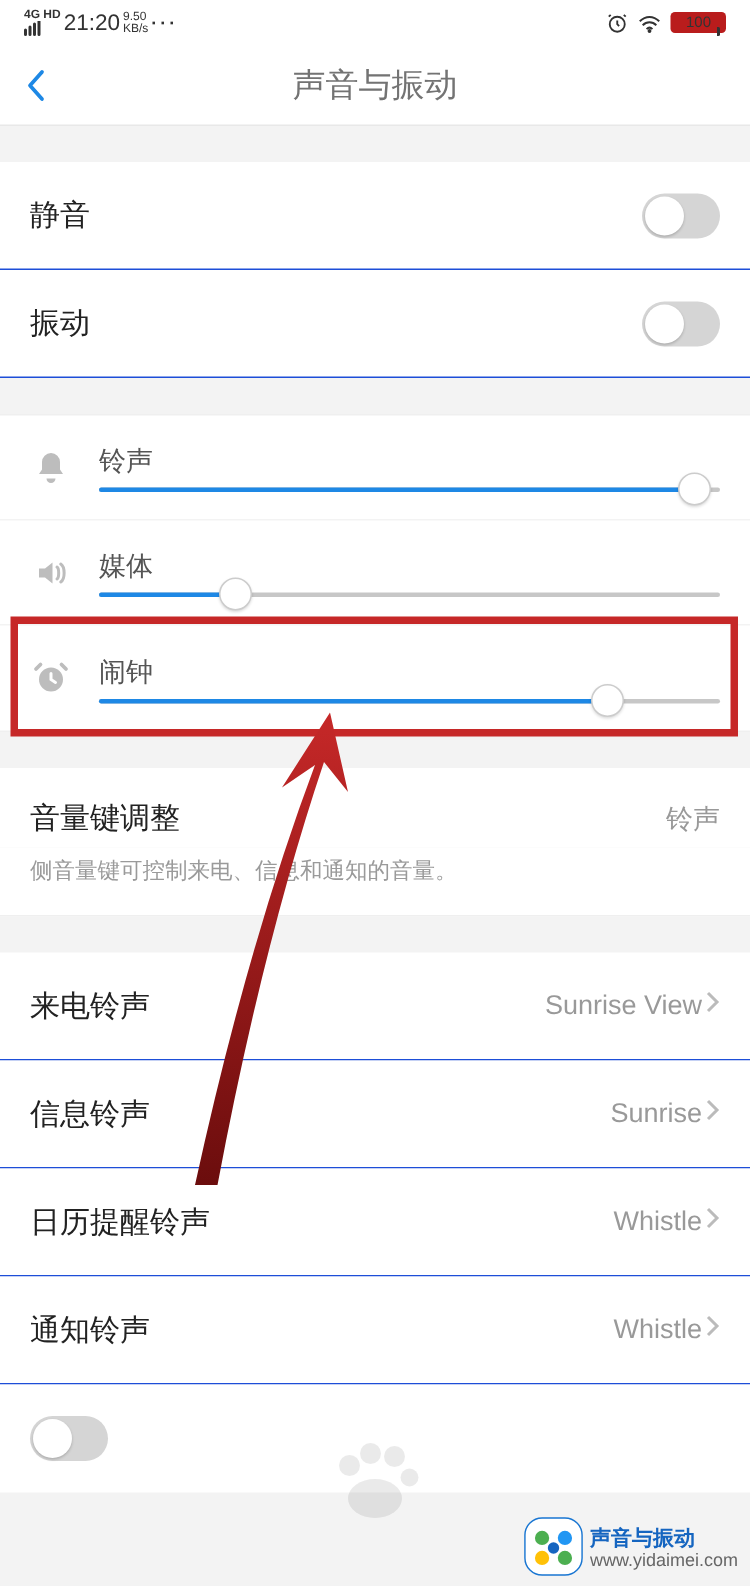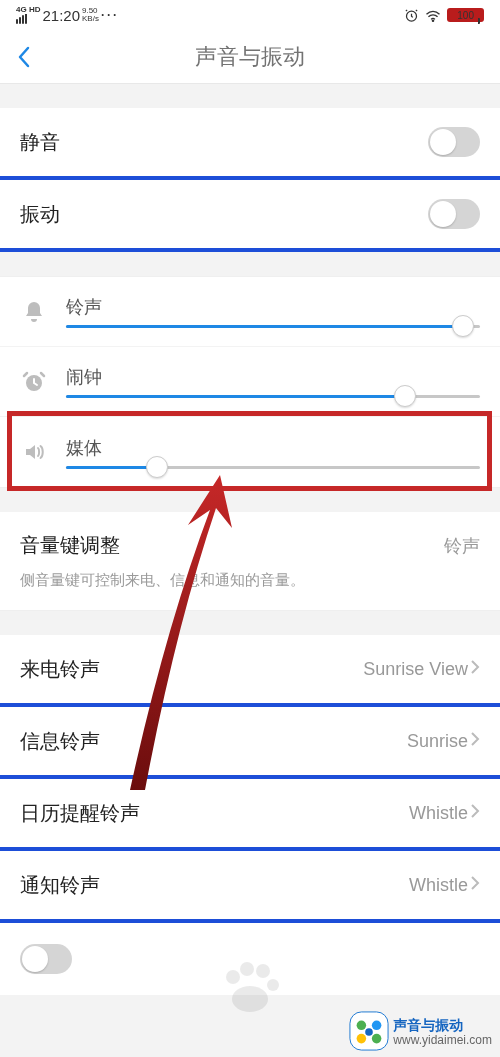--- a/index.html
+++ b/index.html
@@ -60,21 +60,21 @@
     }
     .spacer { height: 24px; background: #f3f3f3; }
     .row {
       background: #fff;
       height: 72px;
       display: flex;
       align-items: center;
       padding: 0 20px;
       font-size: 20px;
       color: #222;
-      border-bottom: 4px solid #1d4ed8;
+      border-bottom: 1px solid #1d4ed8;
       justify-content: space-between;
     }
     .row .value { font-size: 18px; color: #999; display: flex; align-items: center; gap: 2px; }
     .toggle {
       width: 52px; height: 30px; background: #d5d5d5;
       border-radius: 15px; position: relative;
     }
     .toggle-knob {
       width: 26px; height: 26px; background: #fff;
       border-radius: 50%; position: absolute; top: 2px; left: 2px;
@@ -223,48 +223,48 @@
         </svg>
     </div>
     <div class="slider-body">
       <div class="slider-label">铃声</div>
       <div class="slider-track">
         <div class="slider-fill" id="fill-ring" style="width: 96%;"></div>
         <div class="slider-thumb" id="thumb-ring" style="left: 96%;"></div>
       </div>
     </div>
   </div>
+  <div class="slider-row">
+    <div class="slider-icon">
+      <svg width="24" height="24" viewBox="0 0 24 24" fill="#bdbdbd">
+          <path d="M4 9v6h4l5 4V5L8 9H4z"></path>
+          <path d="M16 8c1.5 1 1.5 7 0 8M18.5 6c3 2 3 10 0 12" stroke="#bdbdbd" stroke-width="2" fill="none" stroke-linecap="round"></path>
+        </svg>
+    </div>
+    <div class="slider-body">
+      <div class="slider-label">媒体</div>
+      <div class="slider-track">
+        <div class="slider-fill" id="fill-media" style="width: 22%;"></div>
+        <div class="slider-thumb" id="thumb-media" style="left: 22%;"></div>
+      </div>
+    </div>
+  </div>
   <div class="slider-row" id="alarm-row">
     <div class="slider-icon">
       <svg width="24" height="24" viewBox="0 0 24 24" fill="#bdbdbd">
           <circle cx="12" cy="13" r="8"></circle>
           <path d="M5 3 2 6M19 3l3 3" stroke="#bdbdbd" stroke-width="2.5" stroke-linecap="round"></path>
           <path d="M12 9v4l3 2" stroke="#fff" stroke-width="2" fill="none" stroke-linecap="round"></path>
         </svg>
     </div>
     <div class="slider-body">
       <div class="slider-label">闹钟</div>
       <div class="slider-track">
         <div class="slider-fill" id="fill-alarm" style="width: 82%;"></div>
         <div class="slider-thumb" id="thumb-alarm" style="left: 82%;"></div>
-      </div>
-    </div>
-  </div>
-  <div class="slider-row">
-    <div class="slider-icon">
-      <svg width="24" height="24" viewBox="0 0 24 24" fill="#bdbdbd">
-          <path d="M4 9v6h4l5 4V5L8 9H4z"></path>
-          <path d="M16 8c1.5 1 1.5 7 0 8M18.5 6c3 2 3 10 0 12" stroke="#bdbdbd" stroke-width="2" fill="none" stroke-linecap="round"></path>
-        </svg>
-    </div>
-    <div class="slider-body">
-      <div class="slider-label">媒体</div>
-      <div class="slider-track">
-        <div class="slider-fill" id="fill-media" style="width: 22%;"></div>
-        <div class="slider-thumb" id="thumb-media" style="left: 22%;"></div>
       </div>
     </div>
   </div>
 </div>
 
 <div class="spacer"></div>
 
 <div class="vol-key-row">
   <span>音量键调整</span>
   <span class="value">铃声</span>

